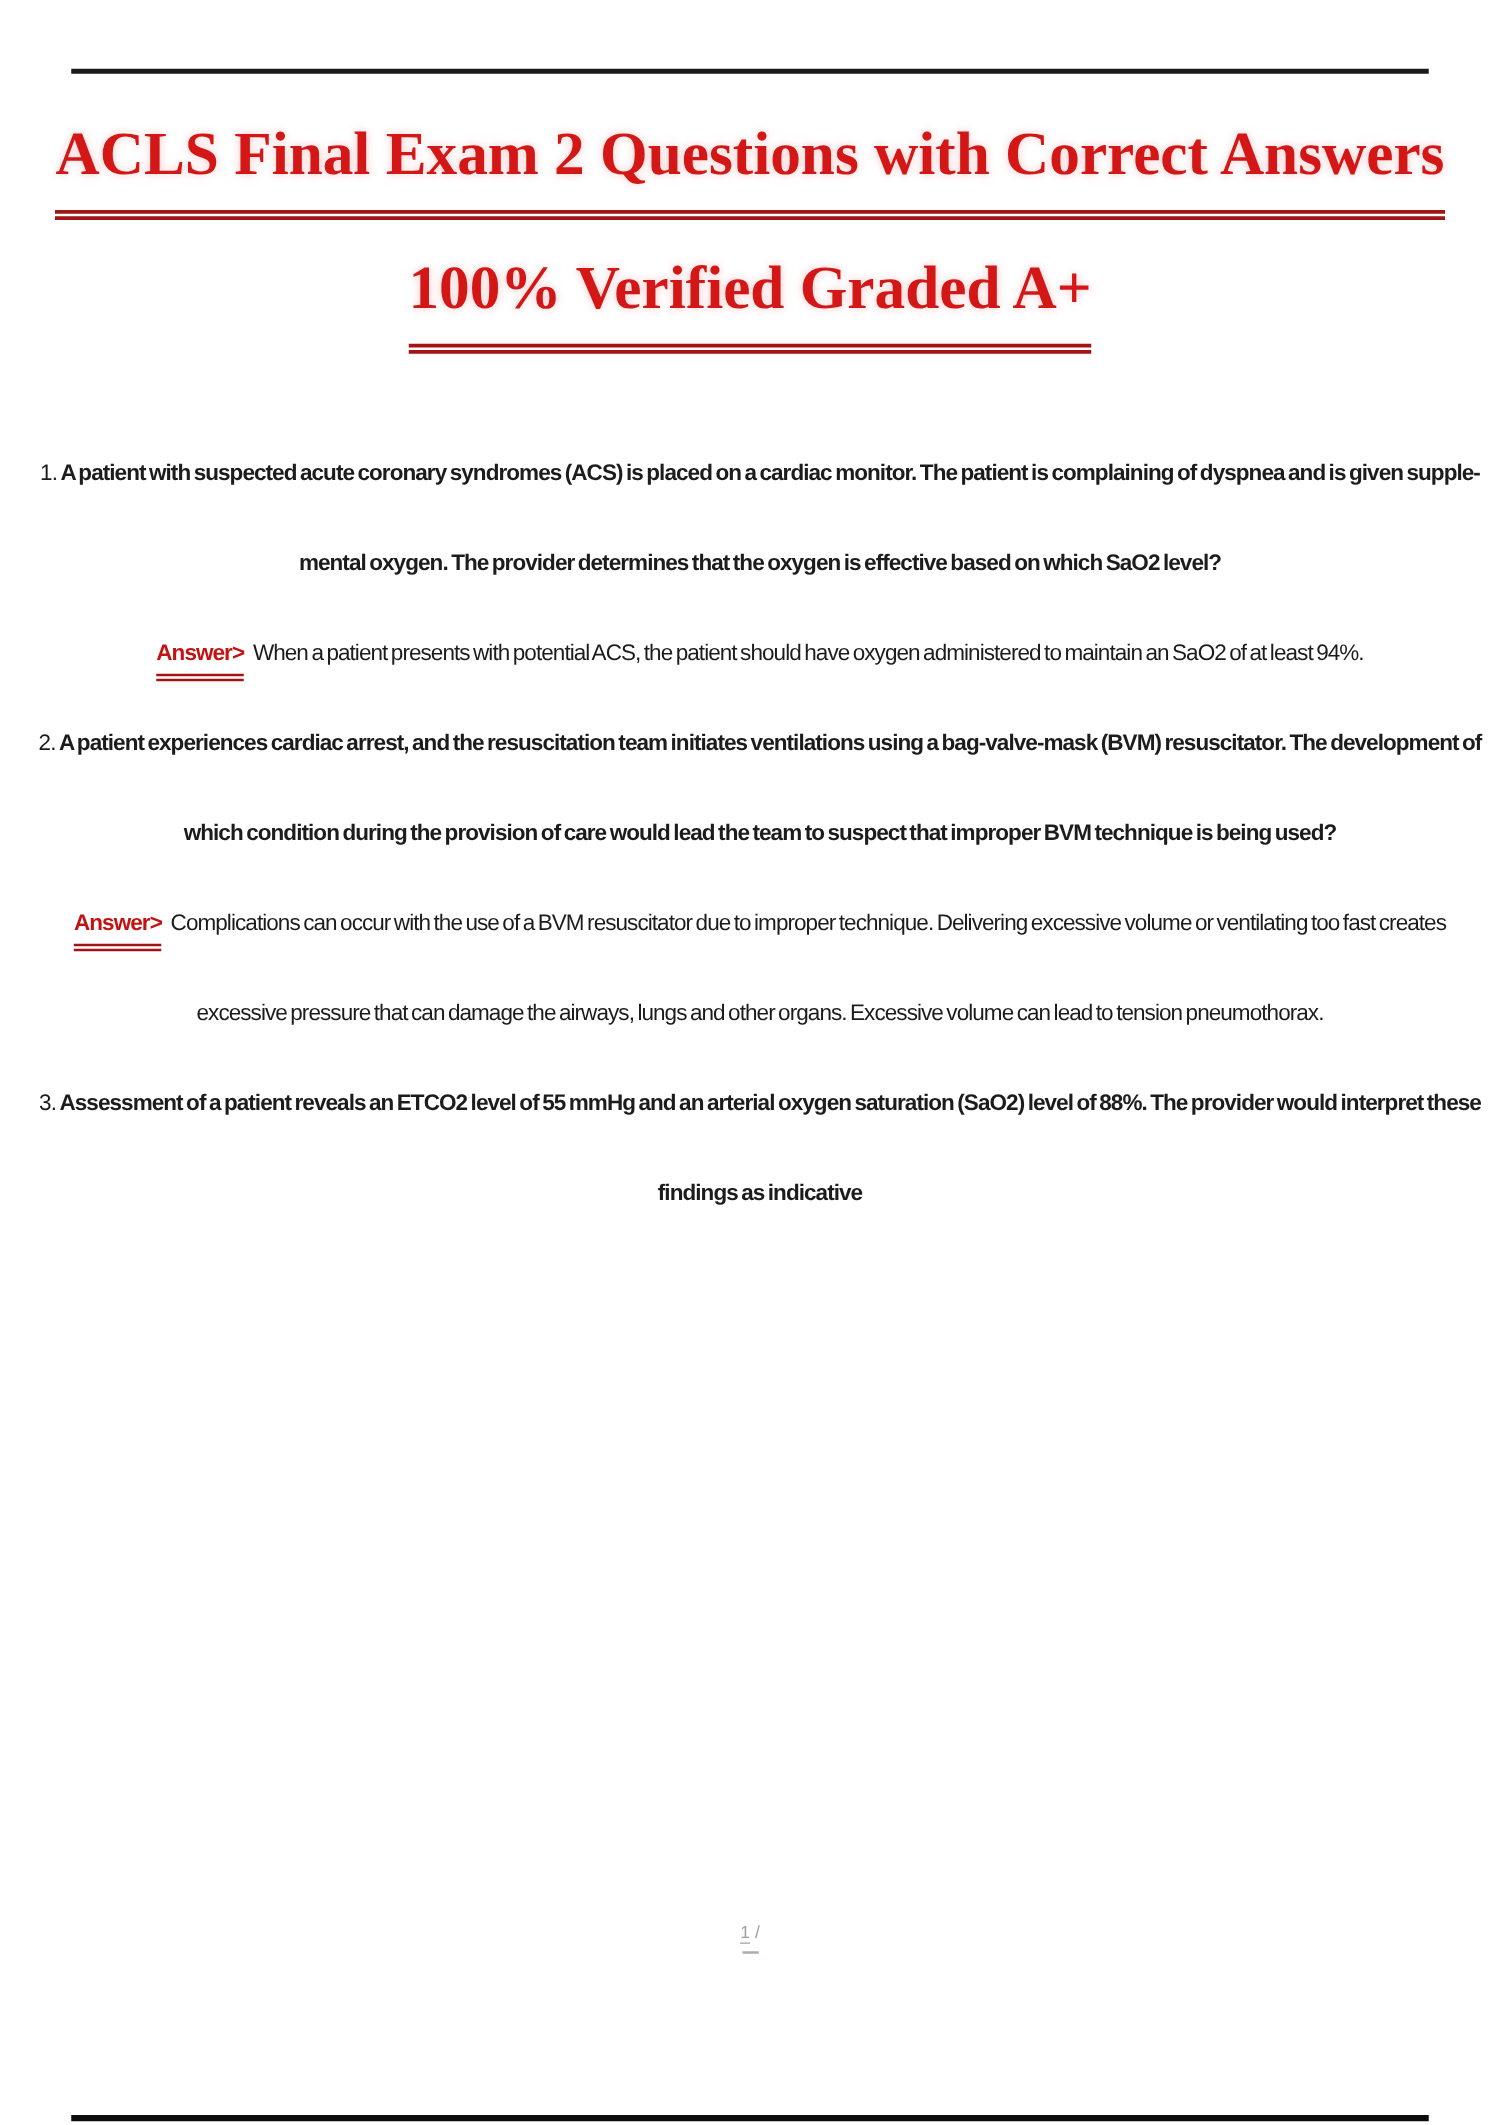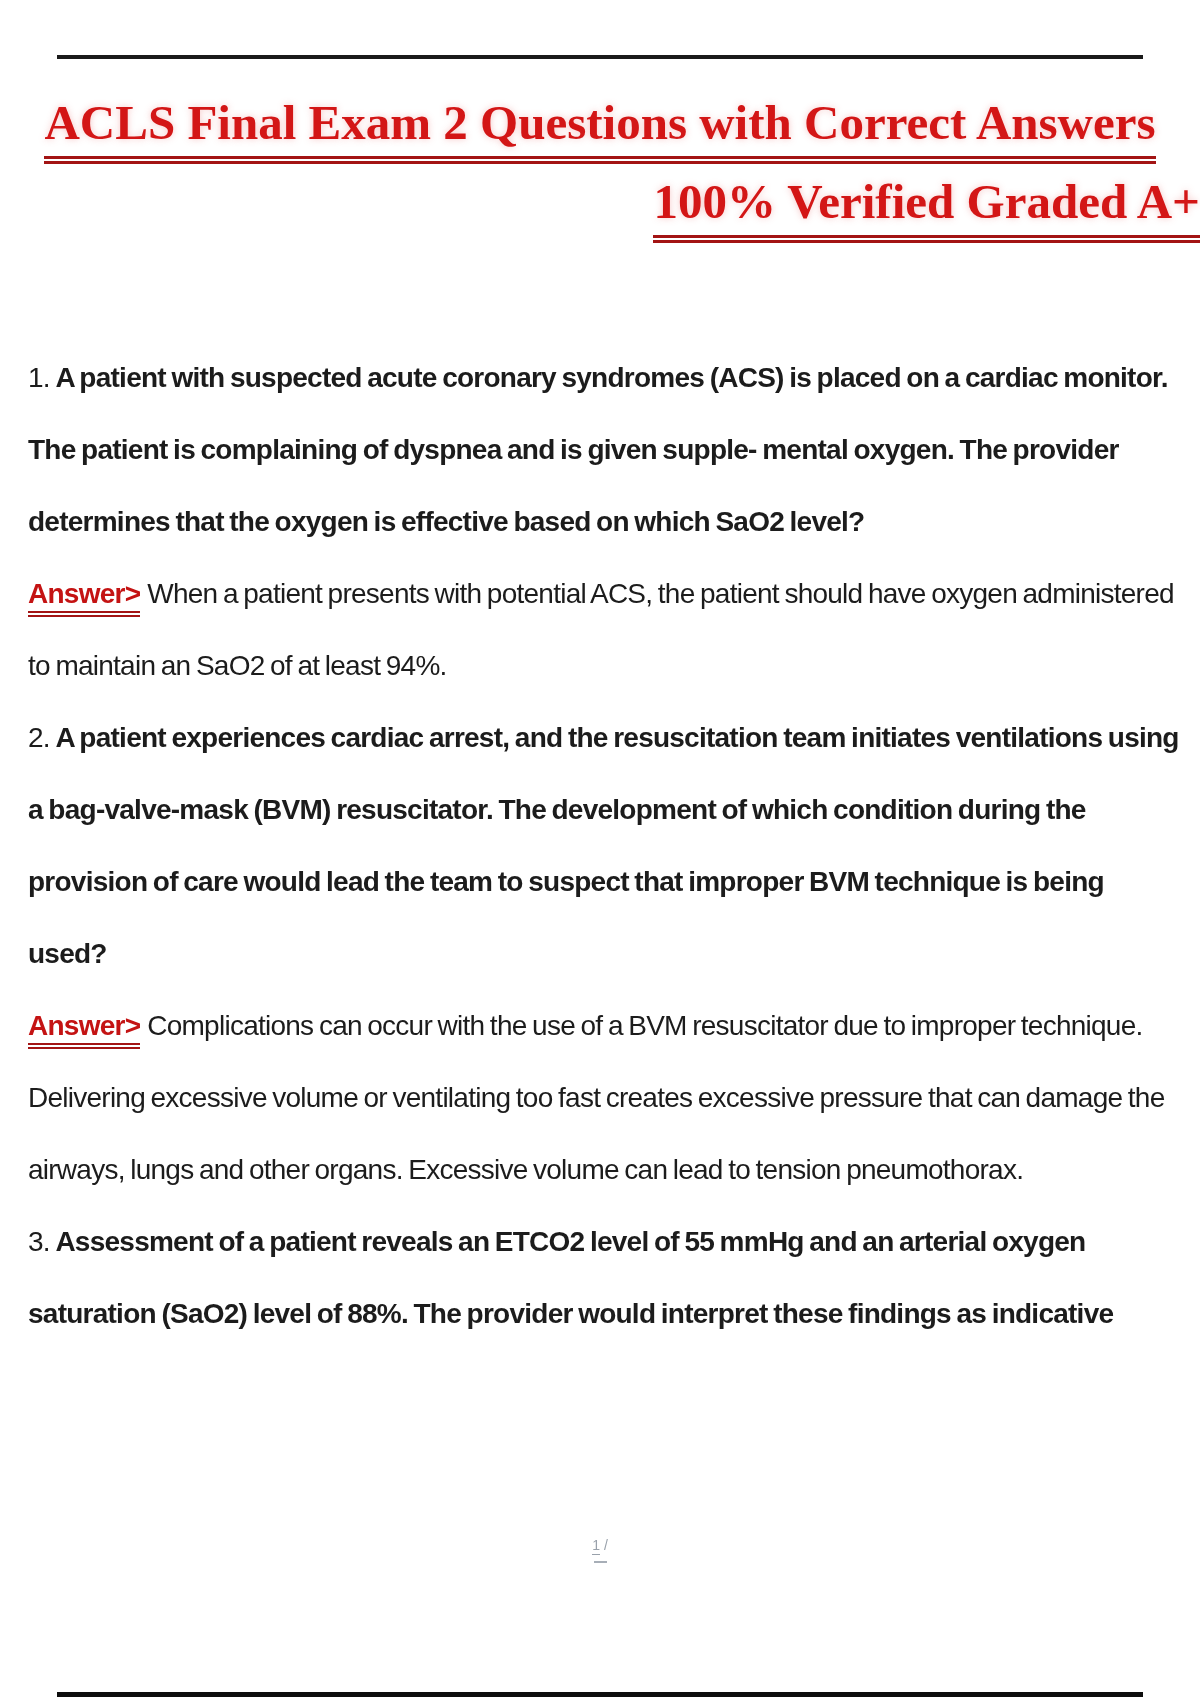--- a/index.html
+++ b/index.html
@@ -49,39 +49,39 @@
   }
   .title-line {
     flex: 0 0 auto;
     white-space: nowrap;
     font-family: "Liberation Serif", serif;
     font-weight: 700;
     font-size: 49px;
     line-height: 62px;
     color: #d31616;
     border-bottom: 8px double #a31414;
-    padding-bottom: 2px;
+    padding-bottom: 14px;
     text-shadow: 0 0 7px rgba(235, 130, 130, 0.45);
   }
   .title-row.second {
-    margin-top: 7px;
-    justify-content: flex-end;
+    margin-top: 23px;
   }
 
   
   .doc-body {
     position: absolute;
     left: 28px;
     top: 342px;
     width: 1160px;
     color: #1c1c1c;
-    font-size: 28px;
+    font-size: 18px;
     line-height: 72px;
     letter-spacing: -0.75px;
     word-spacing: -1.5px;
+    text-align: center;
   }
   .doc-body p {
     margin: 0;
     padding: 0;
   }
   .q .qtext {
     font-weight: 700;
   }
   .q .qnum {
     font-weight: 400;

